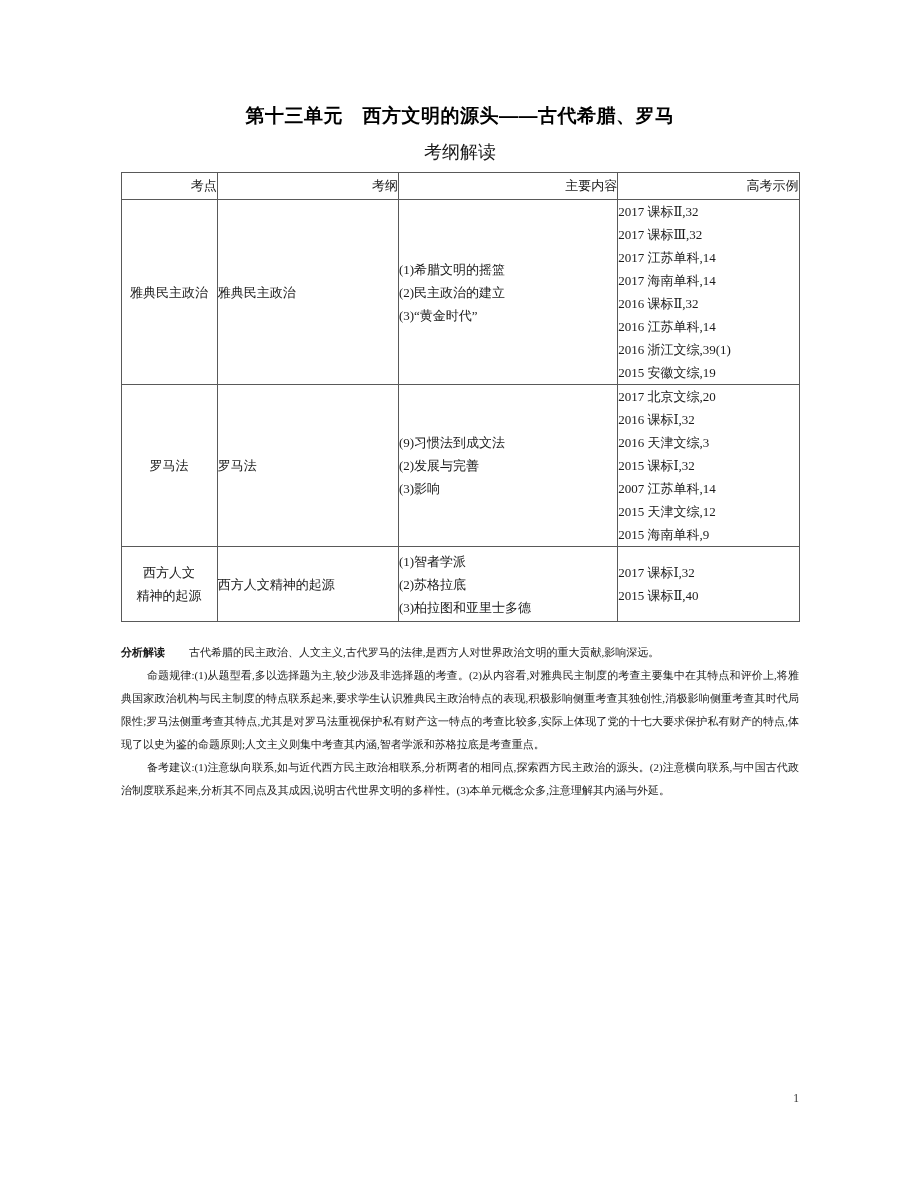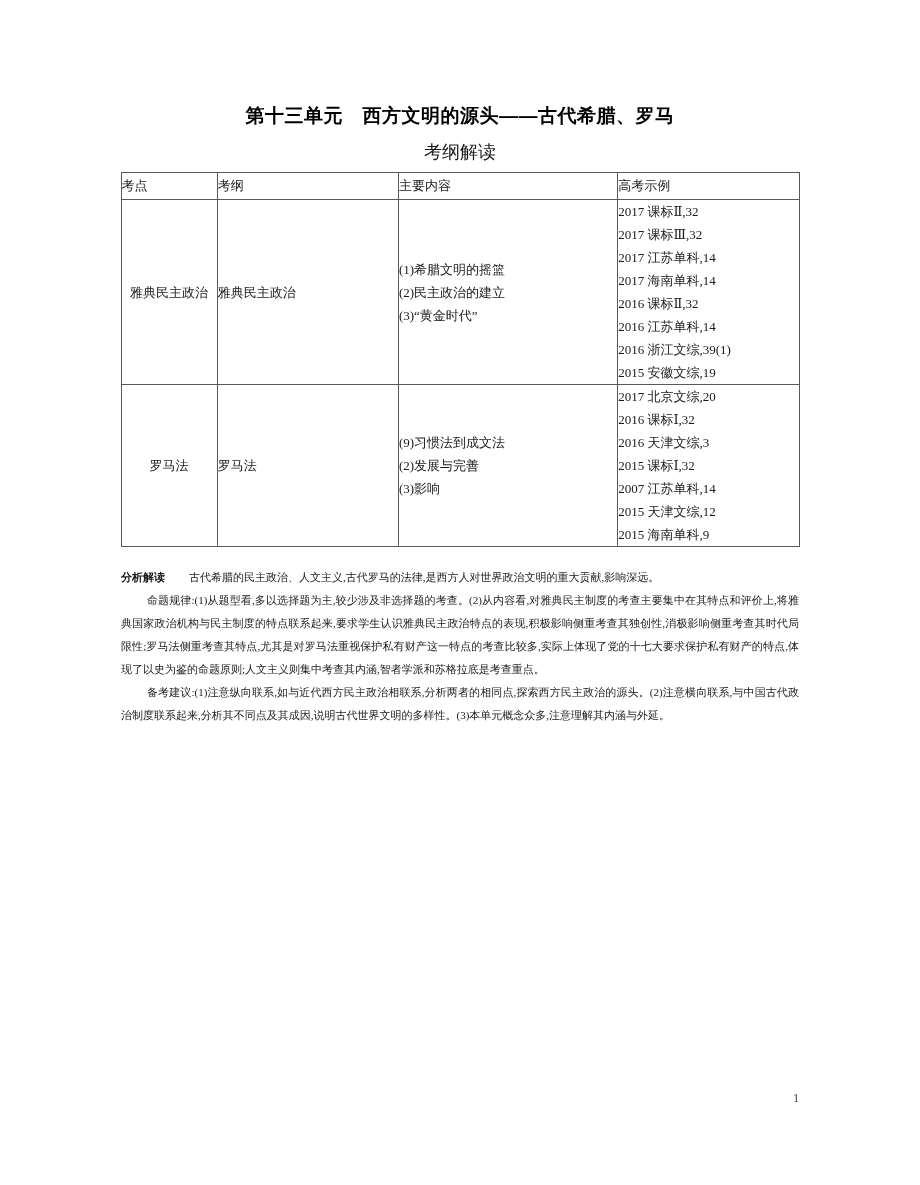--- a/index.html
+++ b/index.html
@@ -37,21 +37,21 @@
     table-layout: fixed;
   }
   table.outline th, table.outline td {
     border: 1px solid #595959;
     font-weight: normal;
     font-size: 13px;
     color: #1a1a1a;
     vertical-align: middle;
     padding: 0;
   }
-  table.outline th { height: 26px; text-align: left; }
+  table.outline th { height: 26px; text-align: right; }
   .col-topic    { width: 96px; }
   .col-syllabus { width: 181px; }
   .col-content  { width: 219px; }
   .col-examples { width: 181px; }
   tr.row-1 td { height: 182px; }
   tr.row-2 td { height: 155px; }
   tr.row-3 td { height: 74px; }
   td.topic-cell { text-align: center; }
   td.syllabus-cell { padding-left: 8px; }
   td.content-cell  { padding-left: 7px; }
@@ -142,20 +142,38 @@
         <td class="examples-cell">
             <div class="cell-line">2017 北京文综,20</div>
             <div class="cell-line">2016 课标Ⅰ,32</div>
             <div class="cell-line">2016 天津文综,3</div>
             <div class="cell-line">2015 课标Ⅰ,32</div>
             <div class="cell-line">2007 江苏单科,14</div>
             <div class="cell-line">2015 天津文综,12</div>
             <div class="cell-line">2015 海南单科,9</div>
           </td>
       </tr>
+      <tr class="row-3">
+        <td class="topic-cell">
+            <div class="cell-line">西方人文</div>
+            <div class="cell-line">精神的起源</div>
+          </td>
+        <td class="syllabus-cell">
+            <div class="cell-line">西方人文精神的起源</div>
+          </td>
+        <td class="content-cell">
+            <div class="cell-line">(1)智者学派</div>
+            <div class="cell-line">(2)苏格拉底</div>
+            <div class="cell-line">(3)柏拉图和亚里士多德</div>
+          </td>
+        <td class="examples-cell">
+            <div class="cell-line">2017 课标Ⅰ,32</div>
+            <div class="cell-line">2015 课标Ⅱ,40</div>
+          </td>
+      </tr>
     </tbody>
   </table>
 
   <div class="analysis">
     <p><span class="analysis-label">分析解读</span><span>古代希腊的民主政治、人文主义,古代罗马的法律,是西方人对世界政治文明的重大贡献,影响深远。</span></p>
     <p class="indented">命题规律:(1)从题型看,多以选择题为主,较少涉及非选择题的考查。(2)从内容看,对雅典民主制度的考查主要集中在其特点和评价上,将雅典国家政治机构与民主制度的特点联系起来,要求学生认识雅典民主政治特点的表现,积极影响侧重考查其独创性,消极影响侧重考查其时代局限性;罗马法侧重考查其特点,尤其是对罗马法重视保护私有财产这一特点的考查比较多,实际上体现了党的十七大要求保护私有财产的特点,体现了以史为鉴的命题原则;人文主义则集中考查其内涵,智者学派和苏格拉底是考查重点。</p>
     <p class="indented">备考建议:(1)注意纵向联系,如与近代西方民主政治相联系,分析两者的相同点,探索西方民主政治的源头。(2)注意横向联系,与中国古代政治制度联系起来,分析其不同点及其成因,说明古代世界文明的多样性。(3)本单元概念众多,注意理解其内涵与外延。</p>
   </div>
 
   <div class="page-number">1</div>

